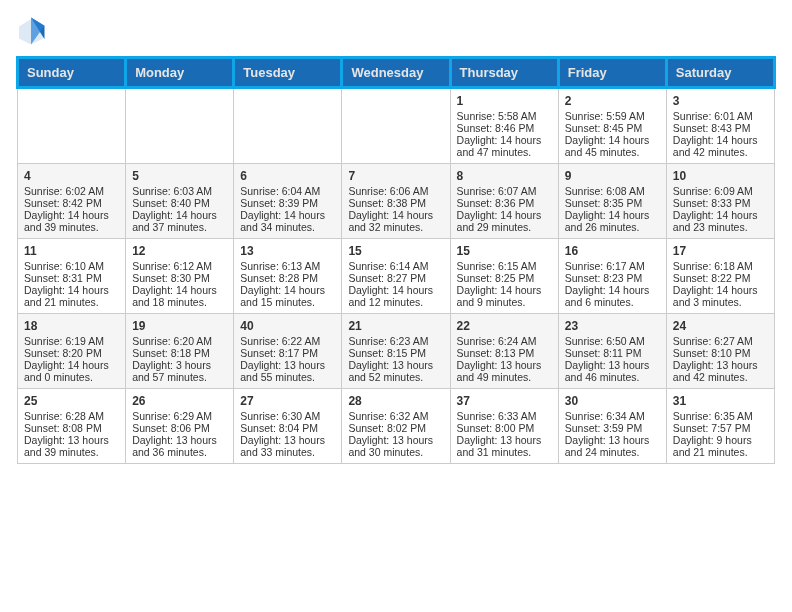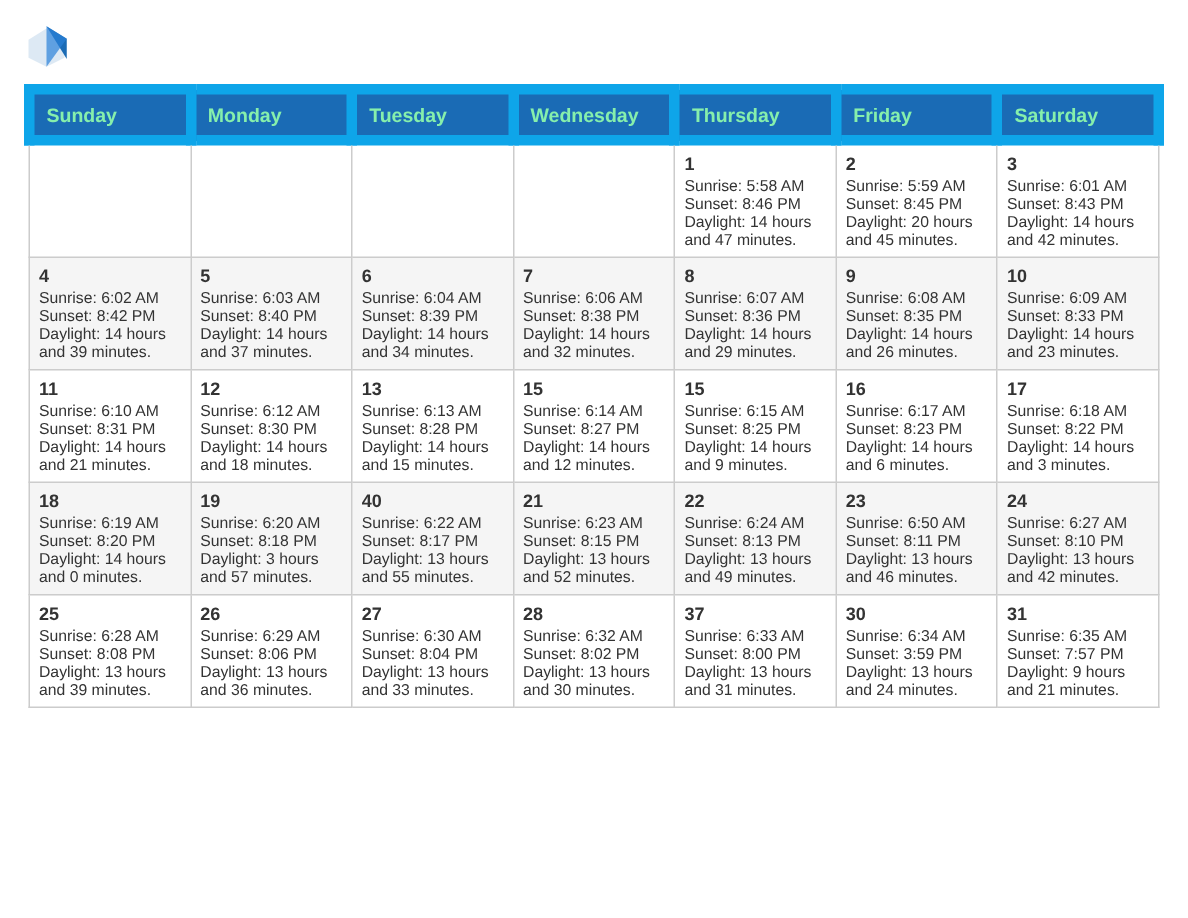--- a/index.html
+++ b/index.html
@@ -45,25 +45,25 @@
       font-size: 15px;
       color: #555;
     }
     .calendar {
       width: 100%;
       border-collapse: collapse;
       border: 1px solid #ccc;
     }
     .calendar th {
       background: #1a6bb5;
-      color: #86efac;
+      color: #e5e5e5;
       text-align: left;
       padding: 6px 8px;
       font-size: 13px;
-      border: 7px solid #0ea5e9;
+      border: 3px solid #0ea5e9;
     }
     .calendar td {
       vertical-align: top;
       padding: 5px 6px;
       border: 1px solid #ccc;
       font-size: 10.5px;
       color: #333;
       width: calc(100% / 7);
       min-height: 80px;
       background: #fff;
@@ -122,21 +122,21 @@
         <td>
           <span class="day-num">1</span>
           <div>Sunrise: 5:58 AM</div>
           <div>Sunset: 8:46 PM</div>
           <div>Daylight: 14 hours and 47 minutes.</div>
         </td>
         <td>
           <span class="day-num">2</span>
           <div>Sunrise: 5:59 AM</div>
           <div>Sunset: 8:45 PM</div>
-          <div>Daylight: 20 hours and 45 minutes.</div>
+          <div>Daylight: 14 hours and 45 minutes.</div>
         </td>
         <td>
           <span class="day-num">3</span>
           <div>Sunrise: 6:01 AM</div>
           <div>Sunset: 8:43 PM</div>
           <div>Daylight: 14 hours and 42 minutes.</div>
         </td>
       </tr>
       <tr class="row-even">
         <td>

